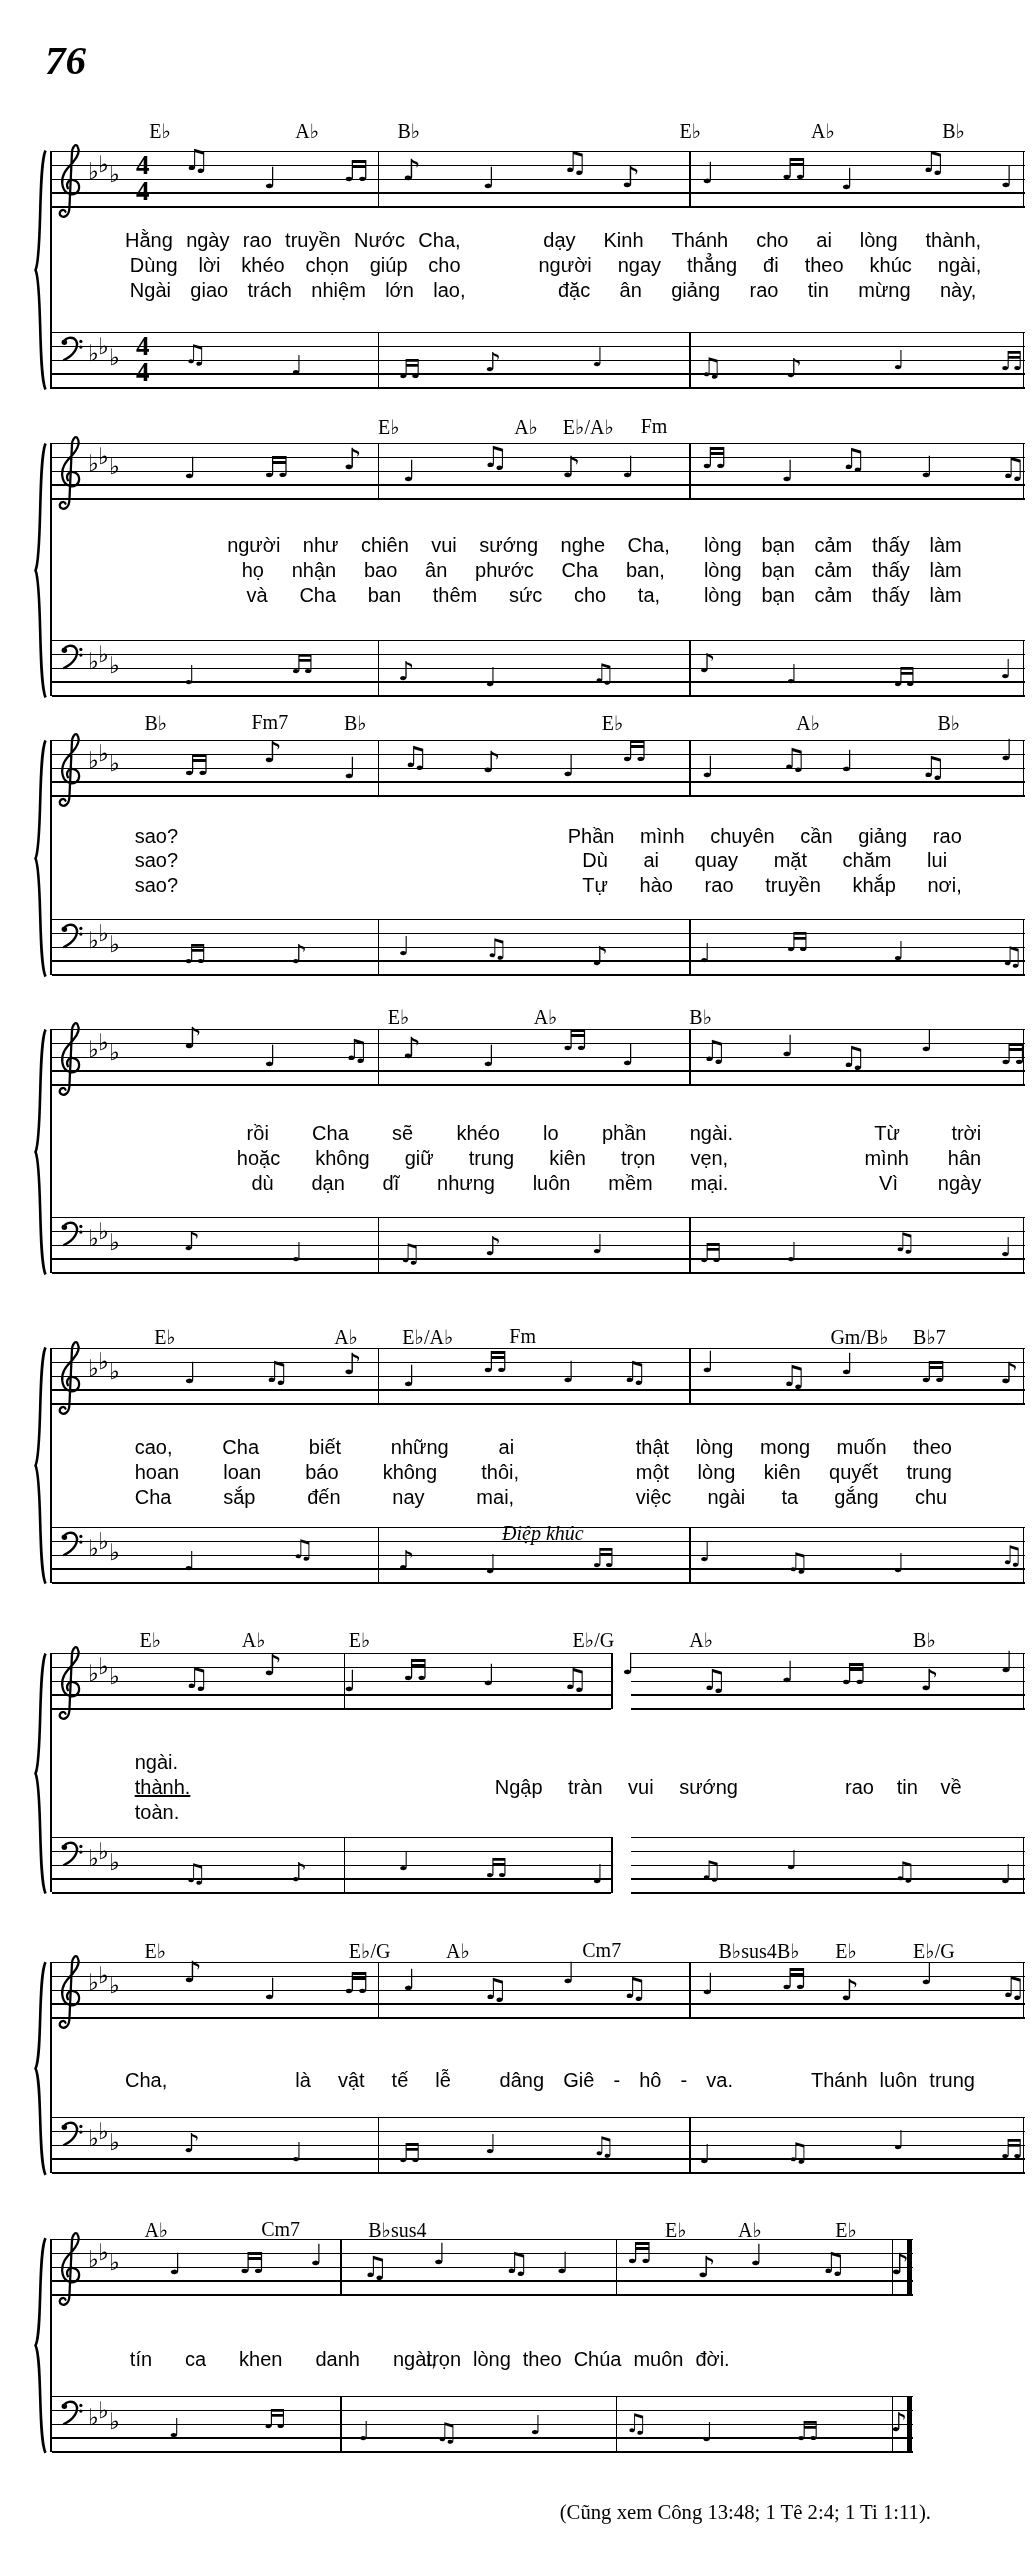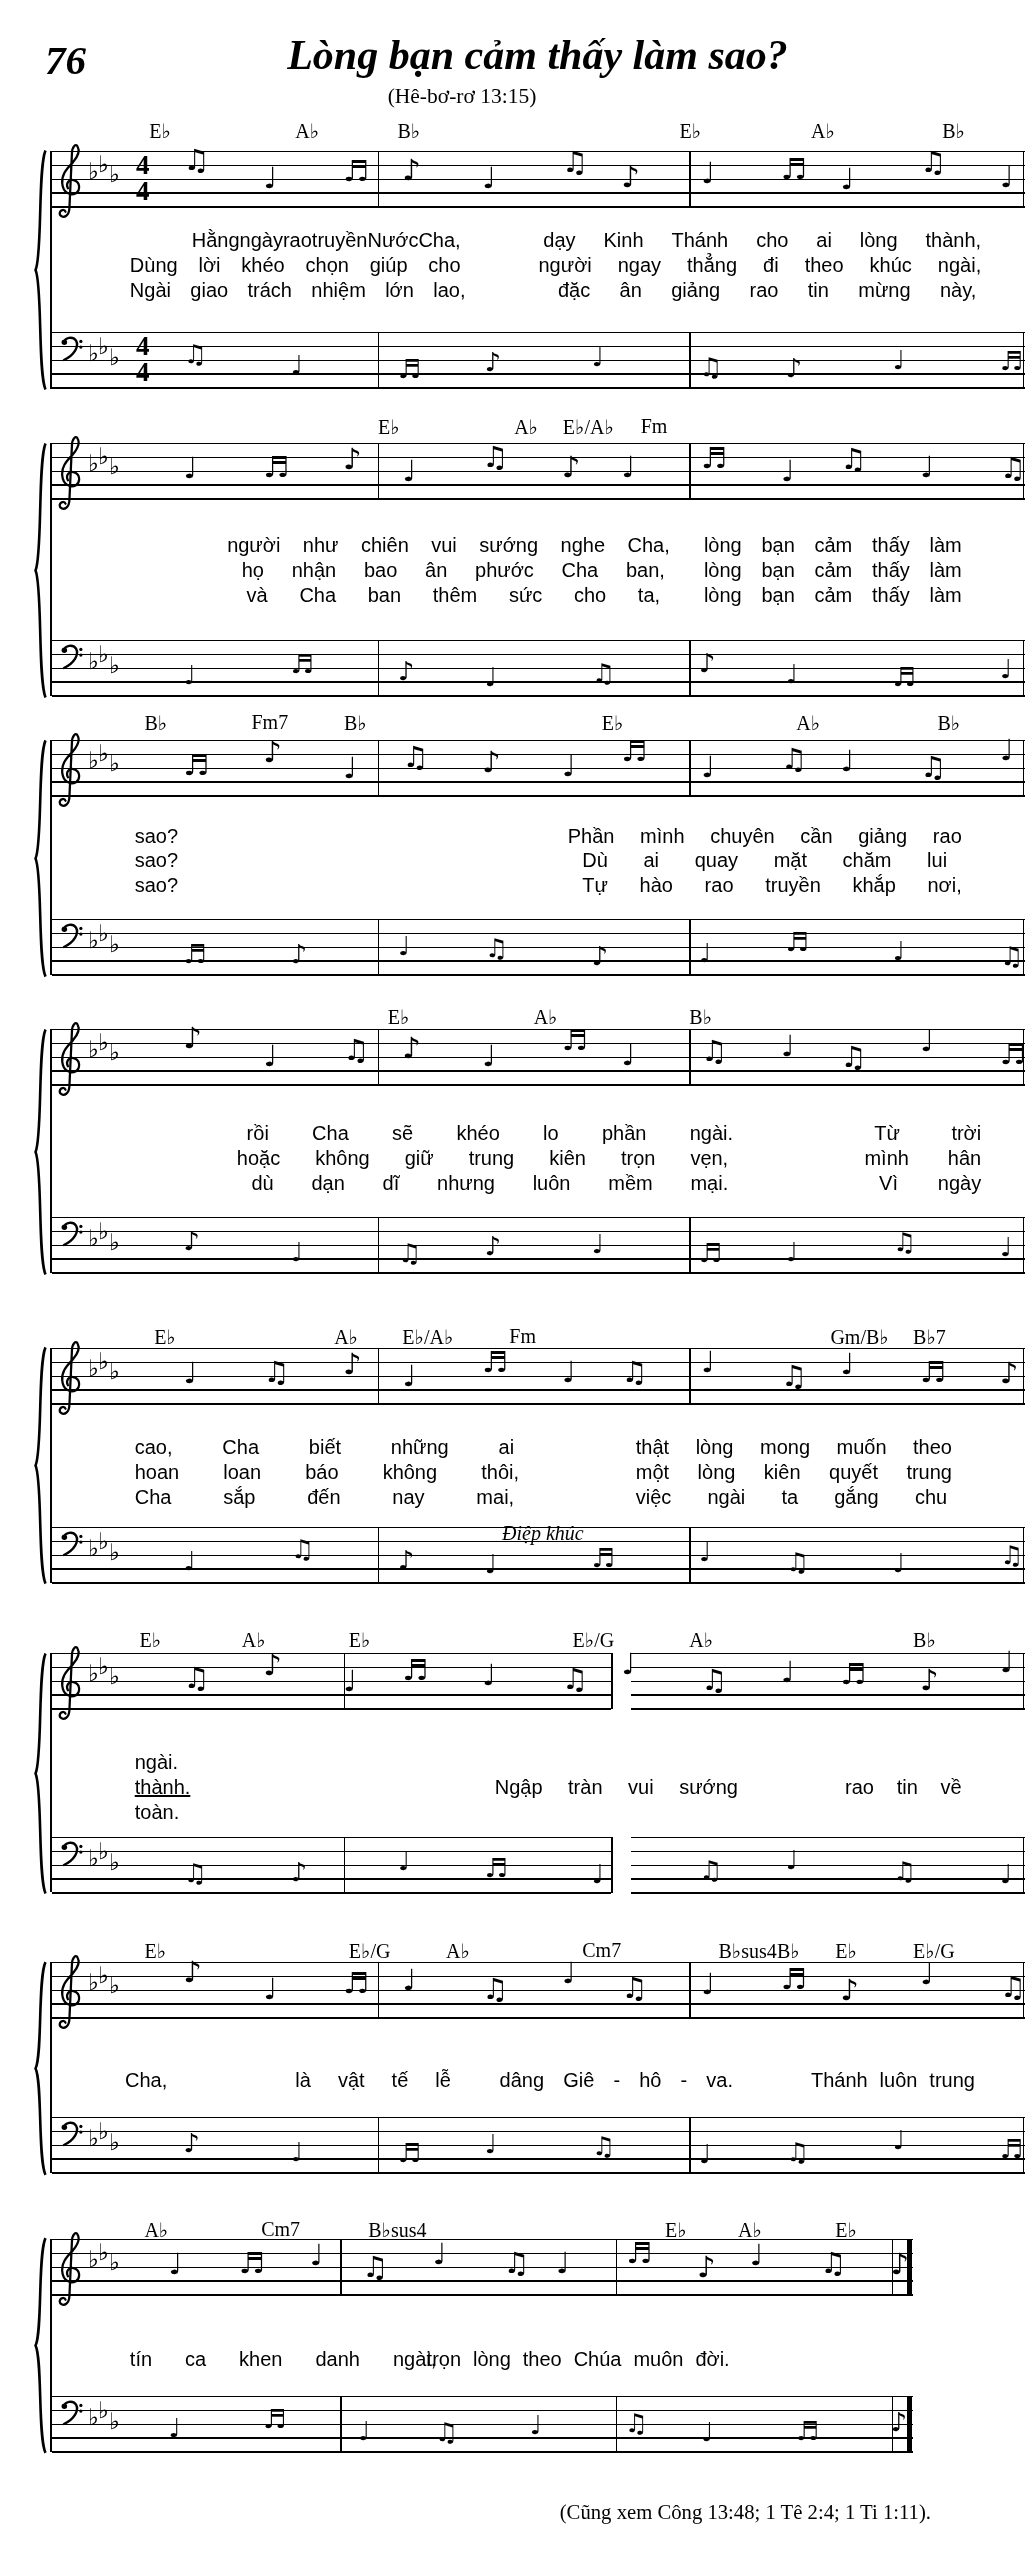--- a/index.html
+++ b/index.html
@@ -28,22 +28,20 @@
   .brace{position:absolute;}
   .sysline{position:absolute;width:1.7px;background:#000;}
   .chorus{position:absolute;font:italic 20px "Liberation Serif",serif;}
   .footer{position:absolute;right:102px;top:2501px;font:20.7px "Liberation Serif",serif;}
 </style>
 </head>
 <body>
 
 <div class="page" id="page">
   <div class="hnum">76</div>
-  <div class="title">Lòng bạn cảm thấy làm sao?</div>
-  <div class="scripture">(Hê-bơ-rơ 13:15)</div>
   <div id="systems">
       <div class="chordrow" style="top: 119px;">
         <span class="chord" style="left: 10%;">E♭</span>
         <span class="chord" style="left: 25%;">A♭</span>
         <span class="chord" style="left: 35.5%;">B♭</span>
         <span class="chord" style="left: 64.5%;">E♭</span>
         <span class="chord" style="left: 78%;">A♭</span>
         <span class="chord" style="left: 91.5%;">B♭</span>
       </div>
       <div class="staff treble-staff" style="top: 151px; width: 973px;">
@@ -96,21 +94,21 @@
         <span class="note" style="left: 66.4625%; top: 22.4px;">♫</span>
         <span class="note" style="left: 75.375%; top: 23px;">♪</span>
         <span class="note" style="left: 86.3875%; top: 14.6px;">♩</span>
         <span class="note" style="left: 97.4%; top: 15.5px;">♬</span>
       </div>
       <svg viewBox="0 0 18 100" width="13.8" height="244" preserveAspectRatio="none" class="clef brace" style="left: 34px; top: 148px;">
         <path d="M15 1 C5 8 11 44 2 50 C11 56 5 92 15 99" fill="none" stroke="#000" stroke-width="2.6" vector-effect="non-scaling-stroke"></path>
       </svg>
       <div class="sysline" style="left: 50px; top: 151px; height: 238px;"></div>
       <div class="lyricline" style="top: 229px;">
-        <span class="seg spread" style="left: 7.5%; width: 34.5%; justify-content: flex-end;">
+        <span class="seg spread" style="left: 7.5%; width: 34.5%;">
           <span>Hằng</span>
           <span>ngày</span>
           <span>rao</span>
           <span>truyền</span>
           <span>Nước</span>
           <span>Cha,</span>
         </span>
         <span class="seg spread" style="left: 50.5%; width: 45%;">
           <span>dạy</span>
           <span>Kinh</span>

